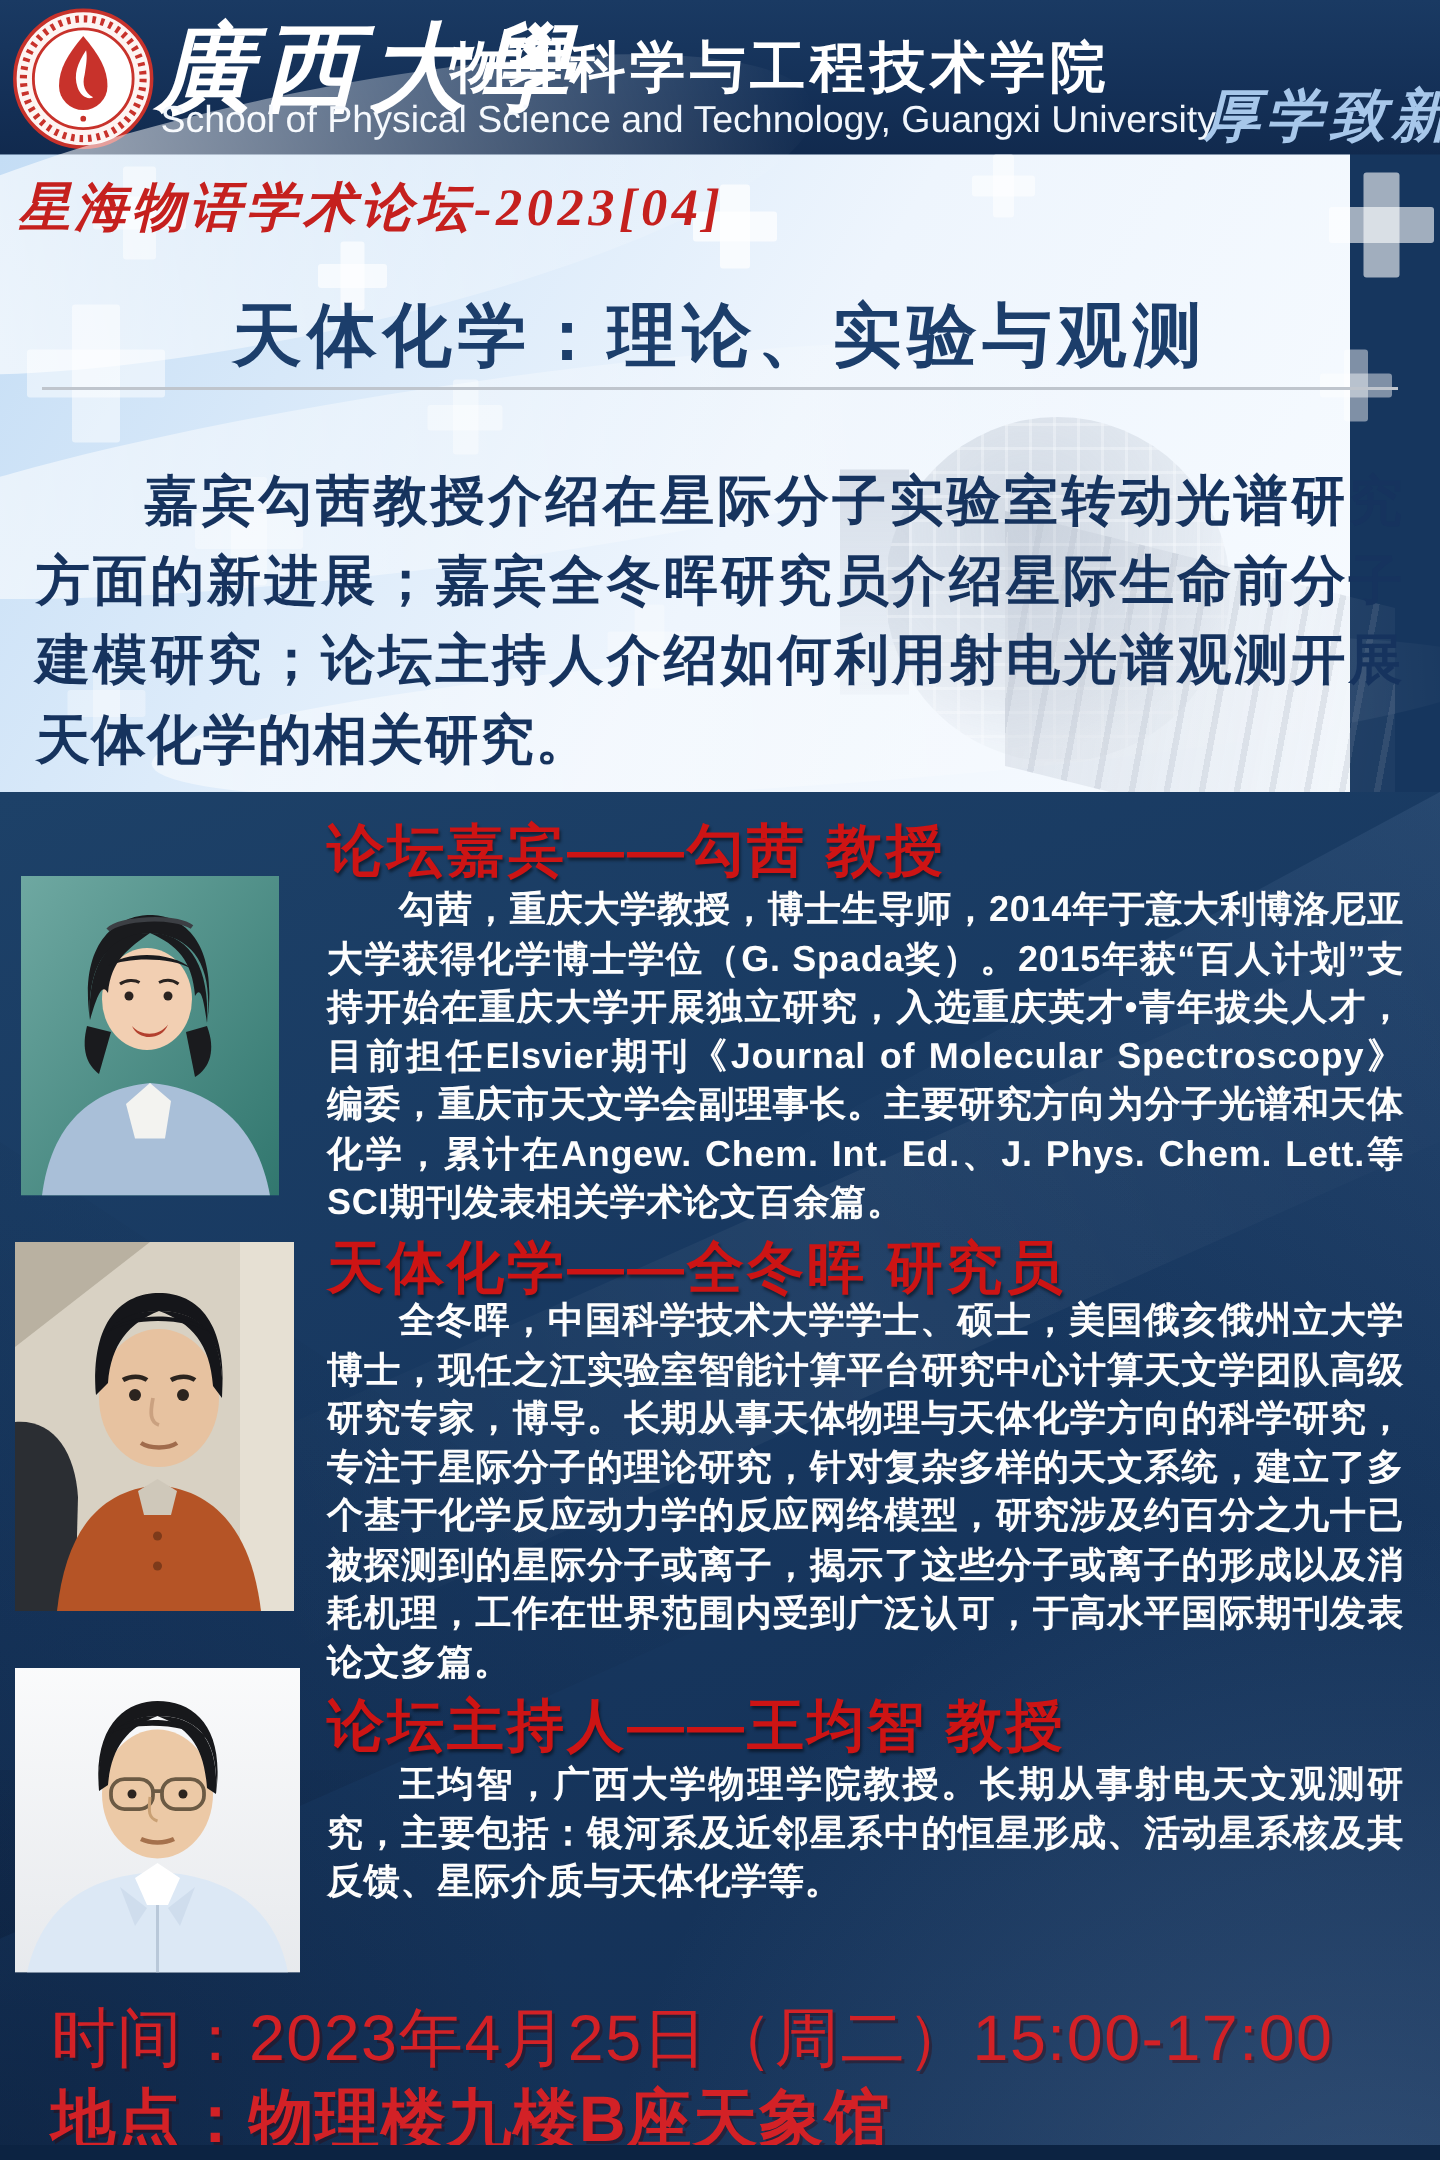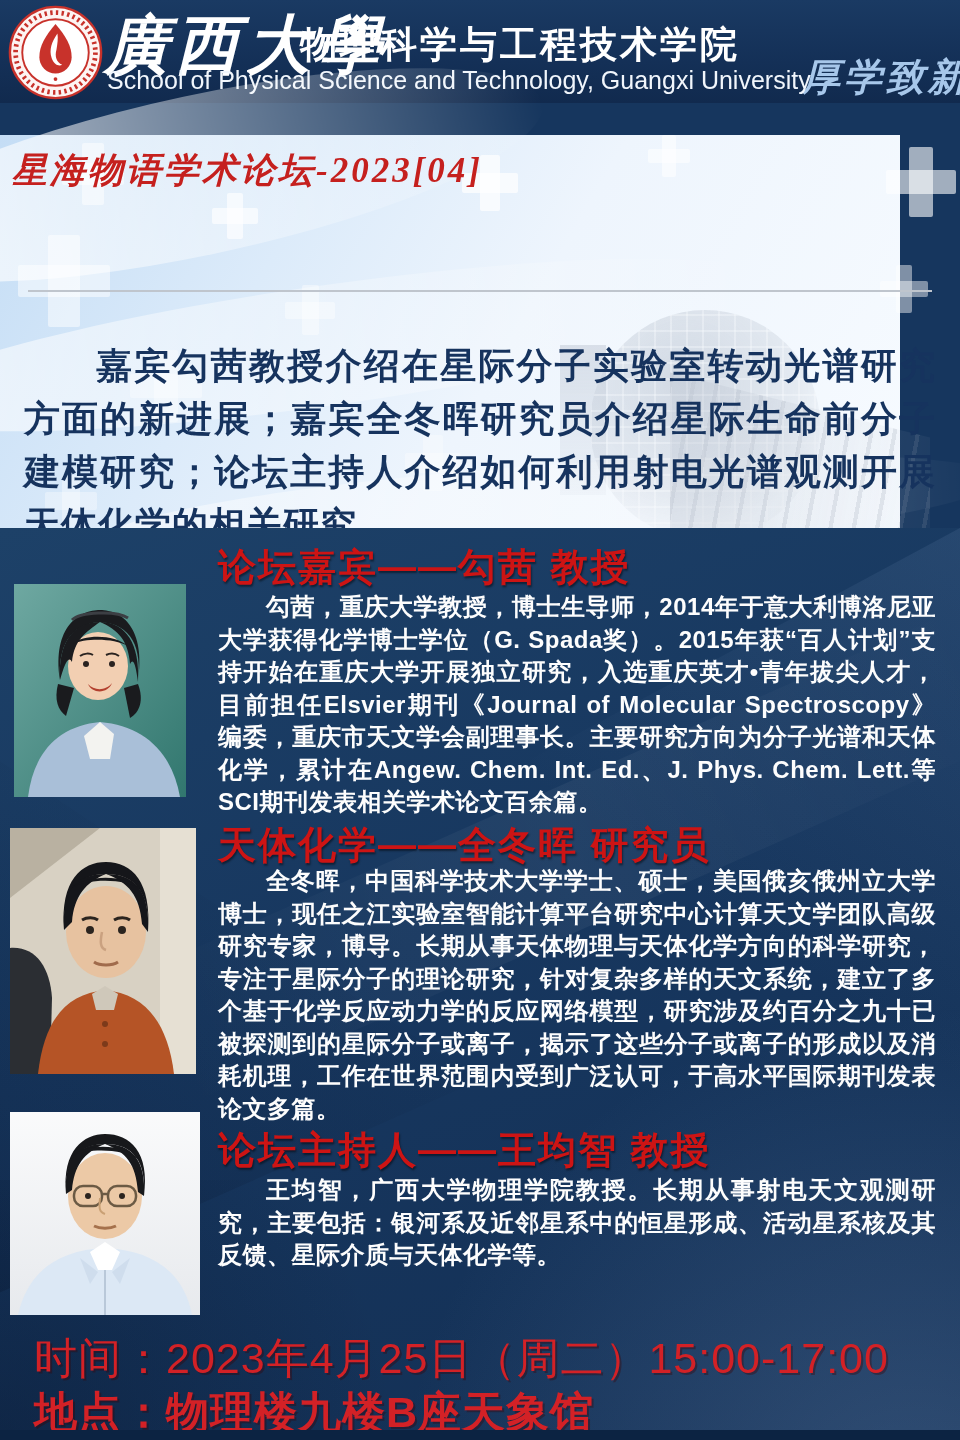--- a/index.html
+++ b/index.html
@@ -17,21 +17,21 @@
   .school-cn{position:absolute;left:300px;top:20px;font-size:37px;font-weight:900;
     color:#ffffff;letter-spacing:3px;white-space:nowrap;}
   .motto1{position:absolute;left:714px;top:8px;font-family:"Liberation Serif",serif;font-style:italic;
     font-weight:bold;font-size:38px;color:#a7c7ea;letter-spacing:6px;white-space:nowrap;}
   .motto2{position:absolute;left:802px;top:52px;font-family:"Liberation Serif",serif;font-style:italic;
     font-weight:bold;font-size:38px;color:#a7c7ea;letter-spacing:4px;white-space:nowrap;}
   .school-en{position:absolute;left:107px;top:66px;font-size:25px;color:#f1f6fc;white-space:nowrap;}
 
   
   .light-band{position:absolute;left:0;top:103px;width:900px;height:425px;
-    background:linear-gradient(120deg,#c4ddf5 0%,#dcebfa 30%,#eef5fd 55%,#f7fbff 100%);margin-top:32px;}
+    background:linear-gradient(120deg,#c4ddf5 0%,#dcebfa 30%,#eef5fd 55%,#f7fbff 100%);}
   .streak{position:absolute;border-radius:50%;pointer-events:none;}
   .streak.s1{left:-150px;top:-40px;width:700px;height:160px;transform:rotate(-12deg);
     background:linear-gradient(90deg,rgba(255,255,255,0.8),rgba(173,209,243,0.0));}
   .streak.s2{left:-120px;top:150px;width:900px;height:120px;transform:rotate(-8deg);
     background:linear-gradient(90deg,rgba(255,255,255,0.65),rgba(190,219,246,0));}
   .streak.s3{left:100px;top:330px;width:900px;height:90px;transform:rotate(-4deg);
     background:linear-gradient(90deg,rgba(255,255,255,0.5),rgba(255,255,255,0));}
   .plus{position:absolute;}
   .plus::before,.plus::after{content:"";position:absolute;background:rgba(255,255,255,var(--o,.55));border-radius:2px;}
   .plus::before{left:33%;top:0;width:34%;height:100%;}
@@ -138,20 +138,21 @@
     <div class="plus" style="left:45px;top:340px;width:52px;height:52px;--o:.35;"></div>
     <div class="plus" style="left:880px;top:130px;width:48px;height:48px;--o:.45;"></div>
 
     <div class="planetarium">
       <div class="tower"></div>
       <div class="dome"></div>
       <div class="walkway"></div>
     </div>
 
     <div class="forum-title">星海物语学术论坛-2023[04]</div>
+    <h1 class="main-title">天体化学：理论、实验与观测</h1>
     <div class="title-divider"></div>
     <p class="abstract-text">嘉宾勾茜教授介绍在星际分子实验室转动光谱研究方面的新进展；嘉宾全冬晖研究员介绍星际生命前分子建模研究；论坛主持人介绍如何利用射电光谱观测开展天体化学的相关研究。</p>
   </section>
 
   <section class="dark">
     <div class="poly p1"></div>
     <div class="poly p2"></div>
     <div class="poly p3"></div>
     <div class="poly p4"></div>
     <div class="poly p5"></div>

